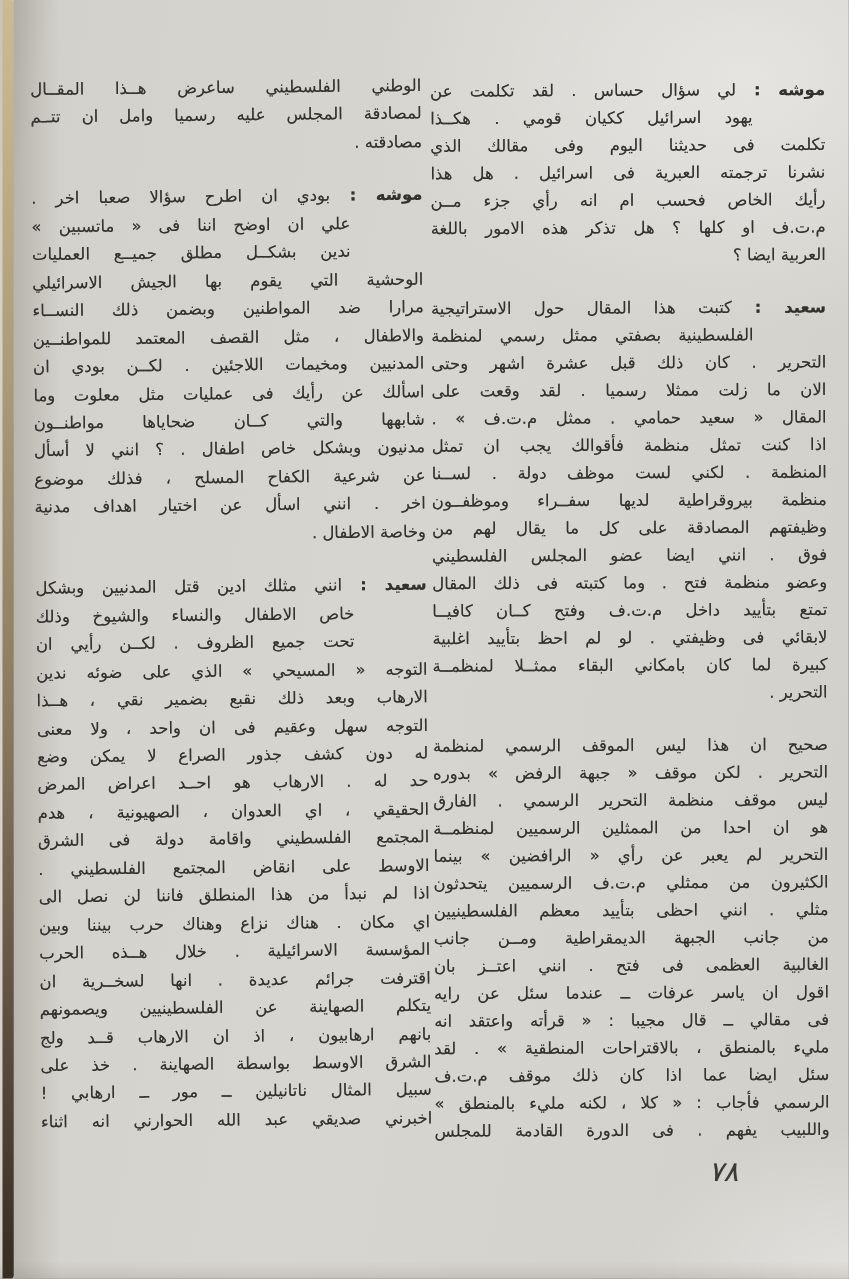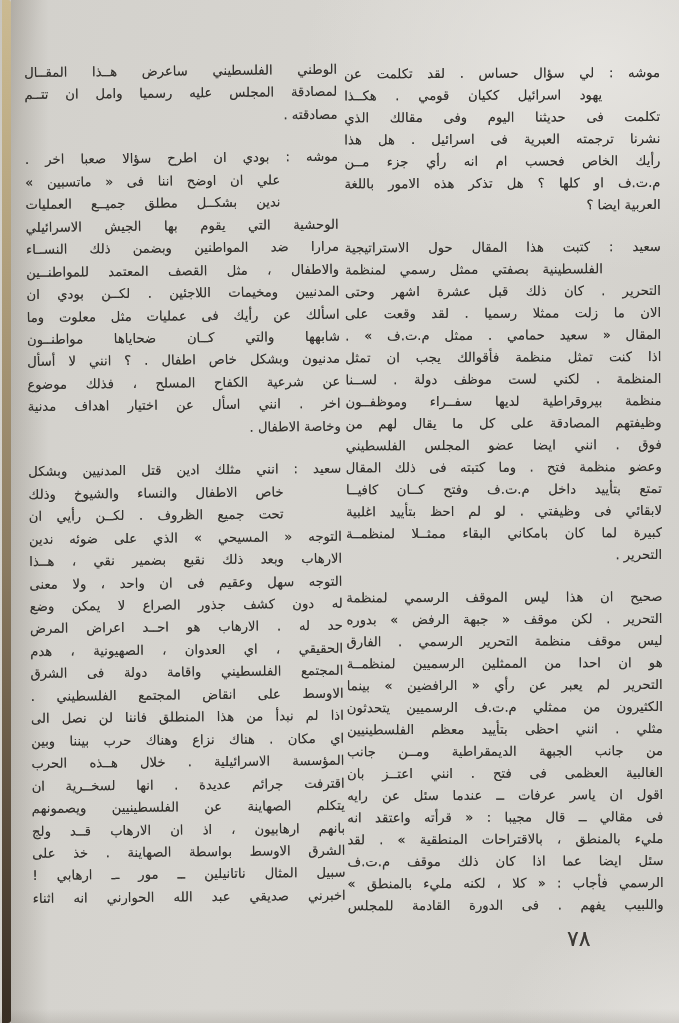--- a/index.html
+++ b/index.html
@@ -37,26 +37,27 @@
   .col-right{right:19px;width:316px;line-height:22.0px;transform:rotate(-.25deg);transform-origin:top right;}
   .col-left{left:24px;width:313px;line-height:22.45px;transform:rotate(-.6deg);transform-origin:top left;}
   .para{margin:0 0 20px 0;}
   .line{
     text-align:justify;
     text-align-last:justify;
     white-space:normal;
   }
   .line.hang{padding-right:58px;}
   .line.short{text-align-last:right;}
-  .speaker{font-weight:normal;}
+  .speaker{font-weight:bold;}
   .page-number{
     position:absolute;left:567px;top:926px;
     font-size:22px;font-weight:500;letter-spacing:2px;
     color:#3c3a36;text-shadow:0 0 .6px rgba(60,58,54,.6);
     direction:rtl;
+    font-style:italic;
   }
 </style>
 </head>
 <body>
 
 <div class="page" style="--ink: #34322e;">
   <div class="spine"></div>
   <div class="spine-shadow"></div>
   <div class="bottom-shade"></div>
 

